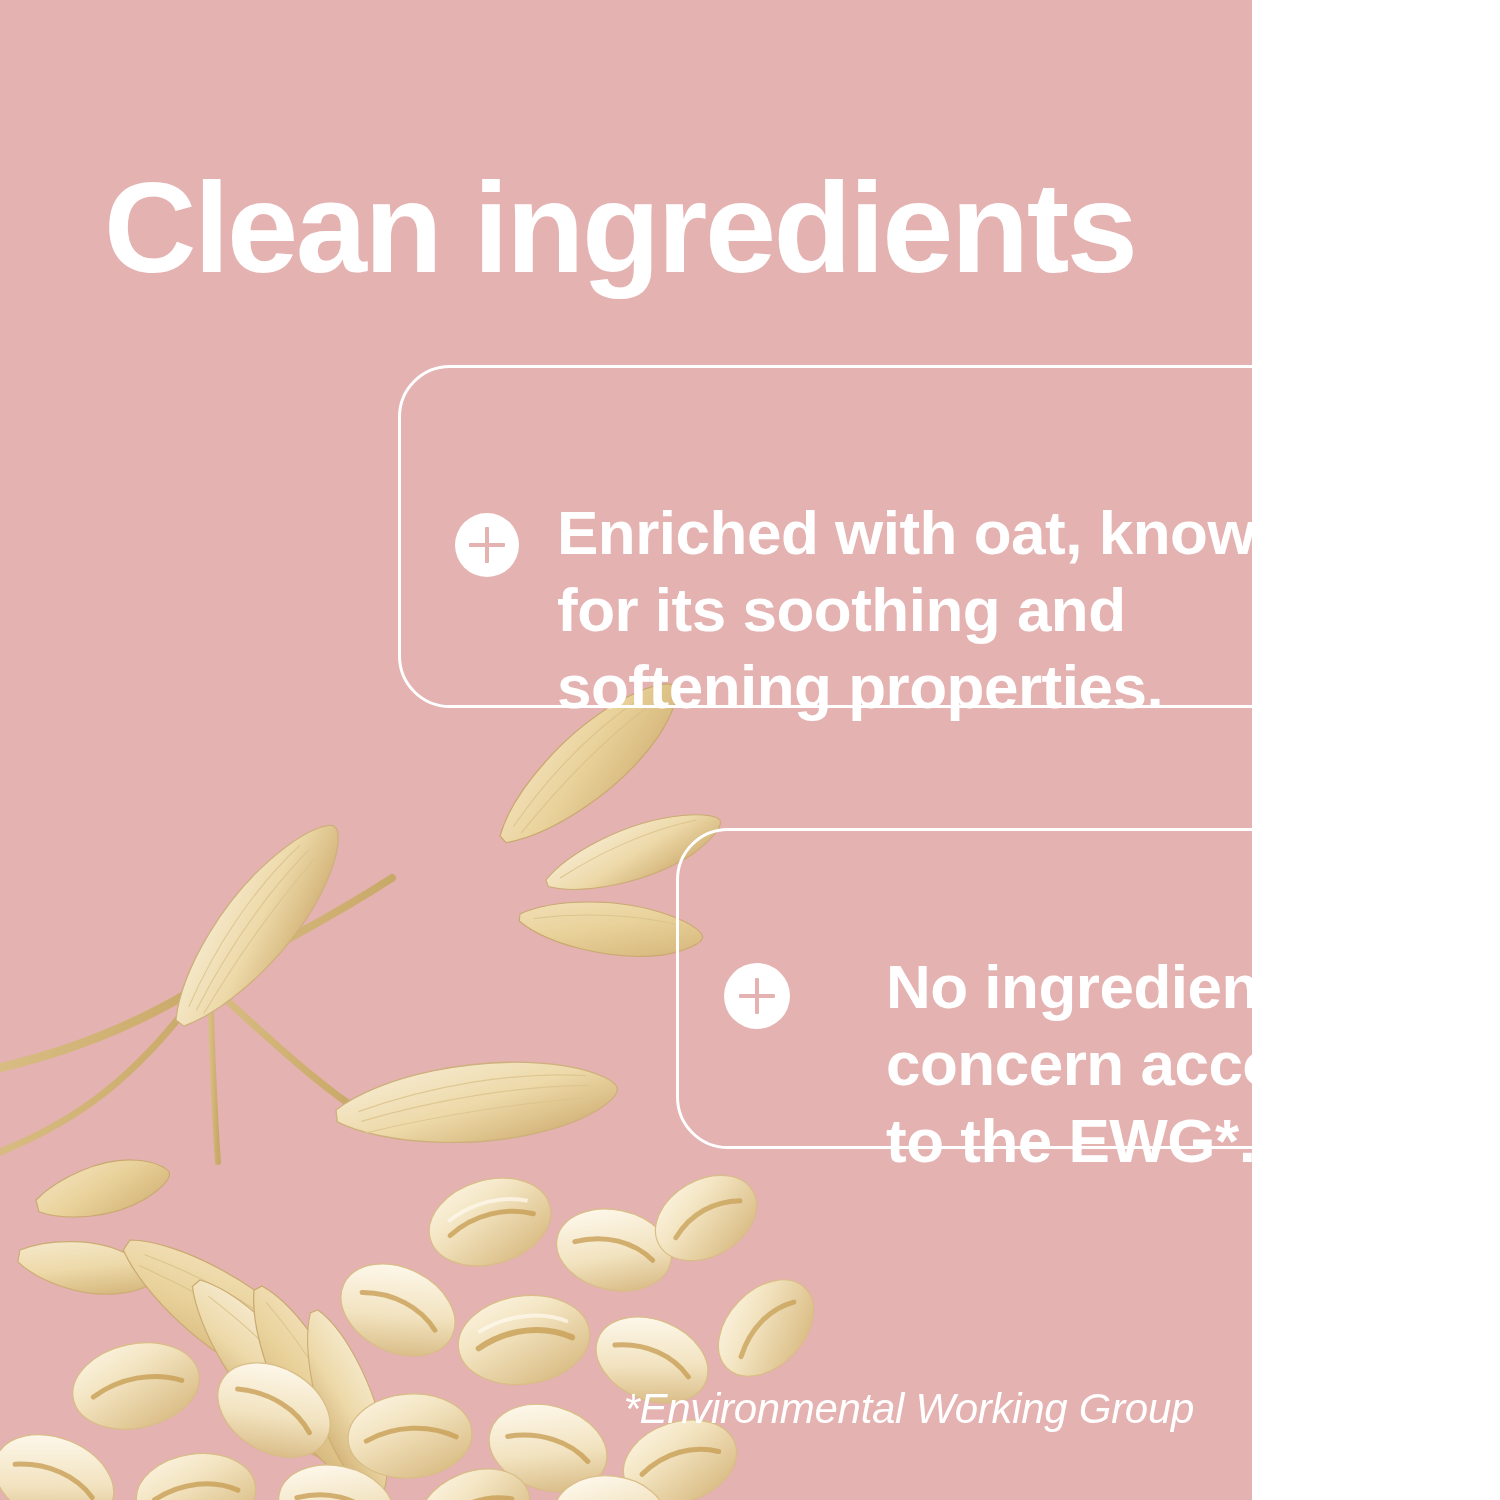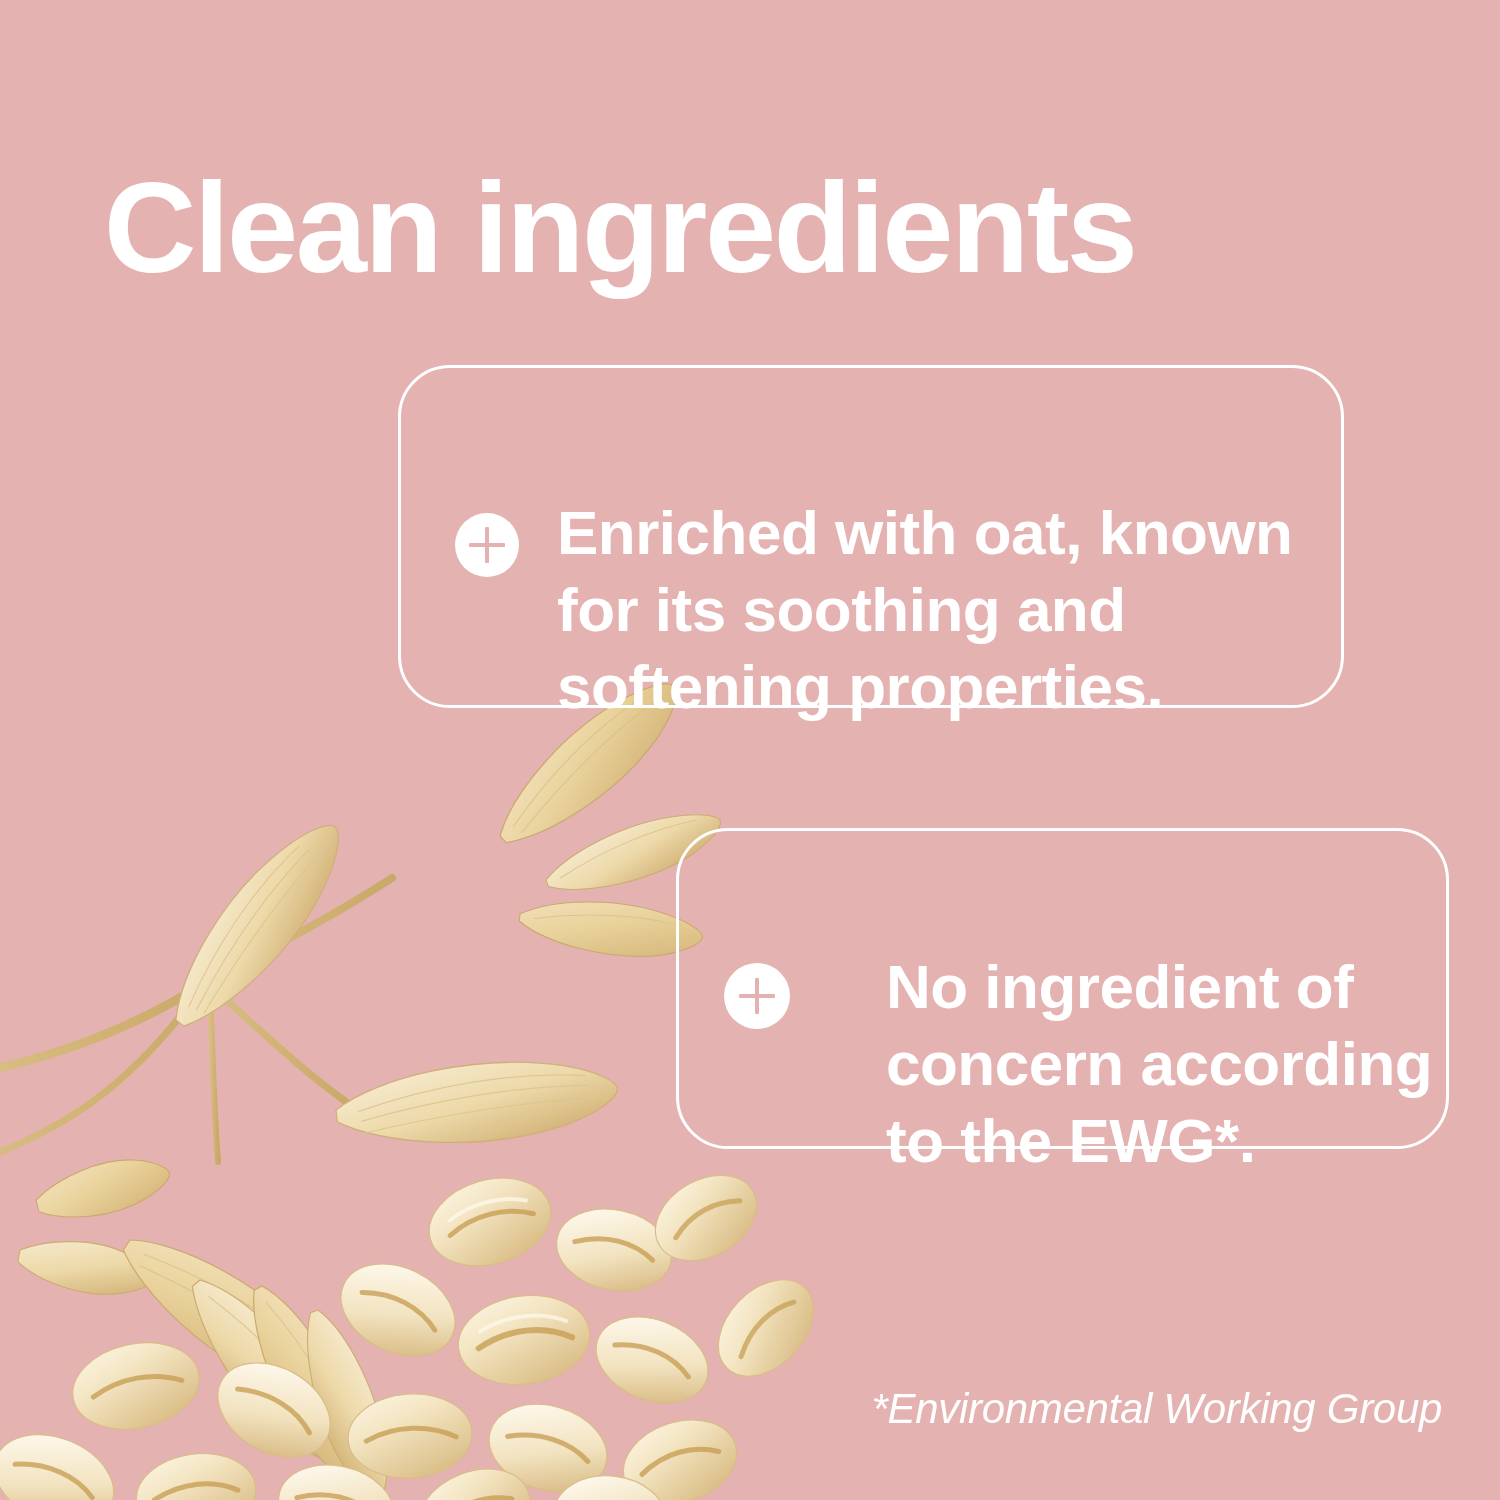--- a/index.html
+++ b/index.html
@@ -3,21 +3,21 @@
 <meta charset="utf-8">
 <title>Clean ingredients</title>
 <style>
   html, body {
     margin: 0;
     padding: 0;
     background: #ffffff;
   }
   #canvas {
     position: relative;
-    width: 1500px;
+    width: 1252px;
     height: 1500px;
     overflow: hidden;
     background: #e4b2b0;
     font-family: "Liberation Sans", sans-serif;
     -webkit-font-smoothing: antialiased;
   }
 
   
   #oat-photo {
     position: absolute;

